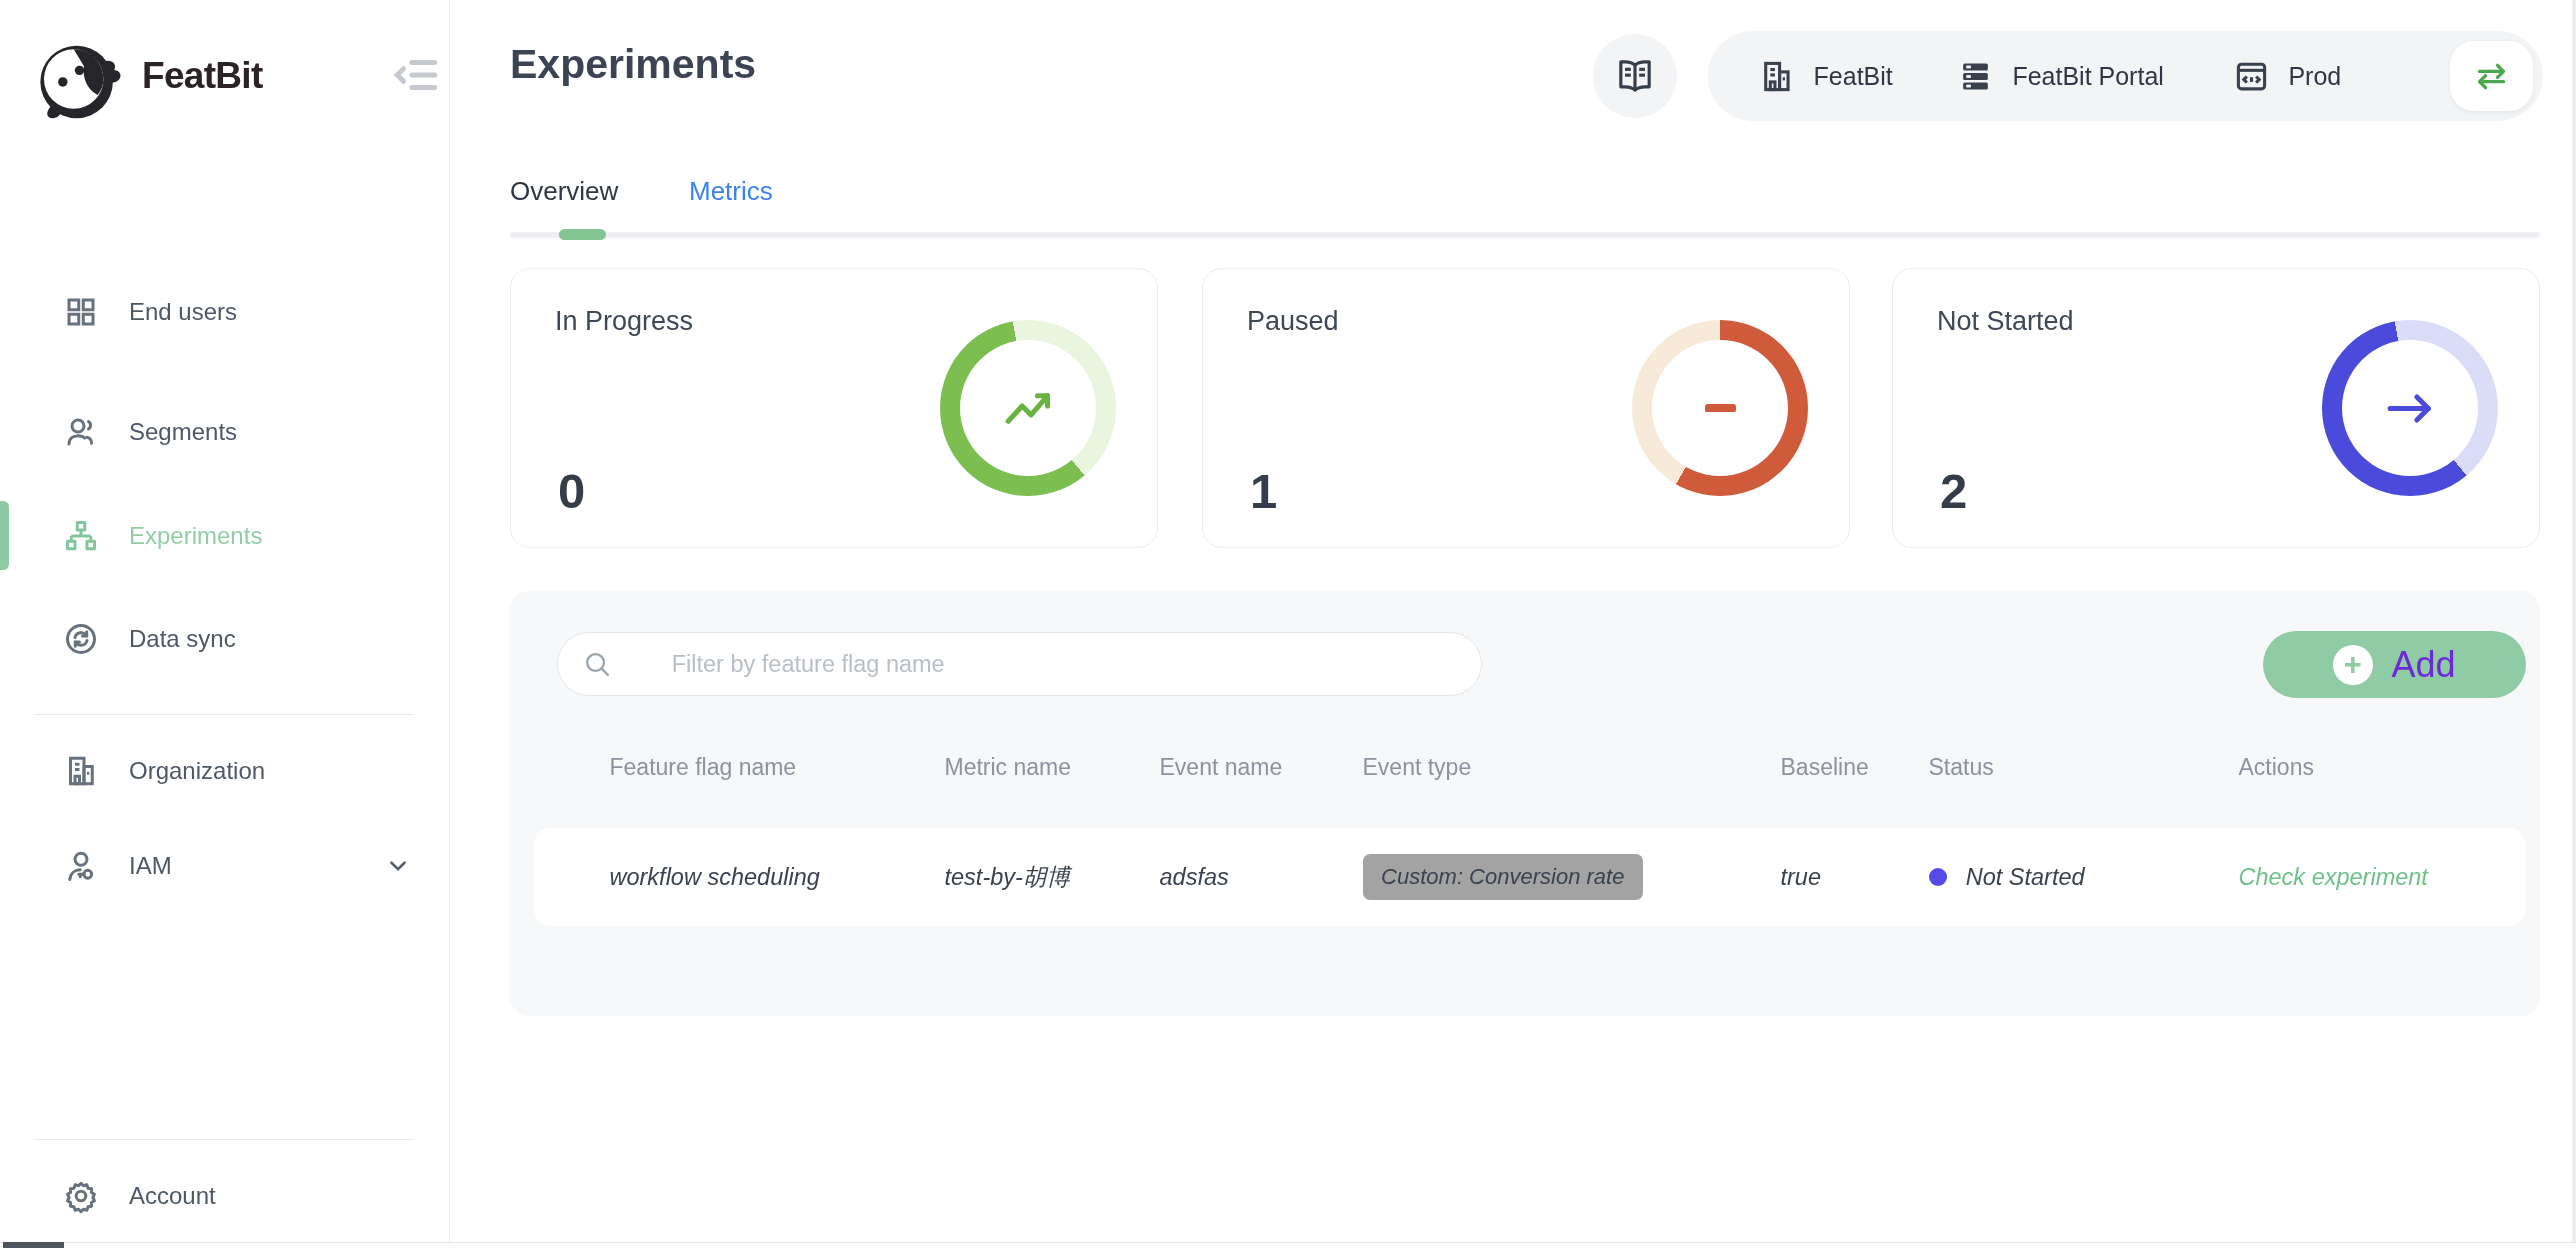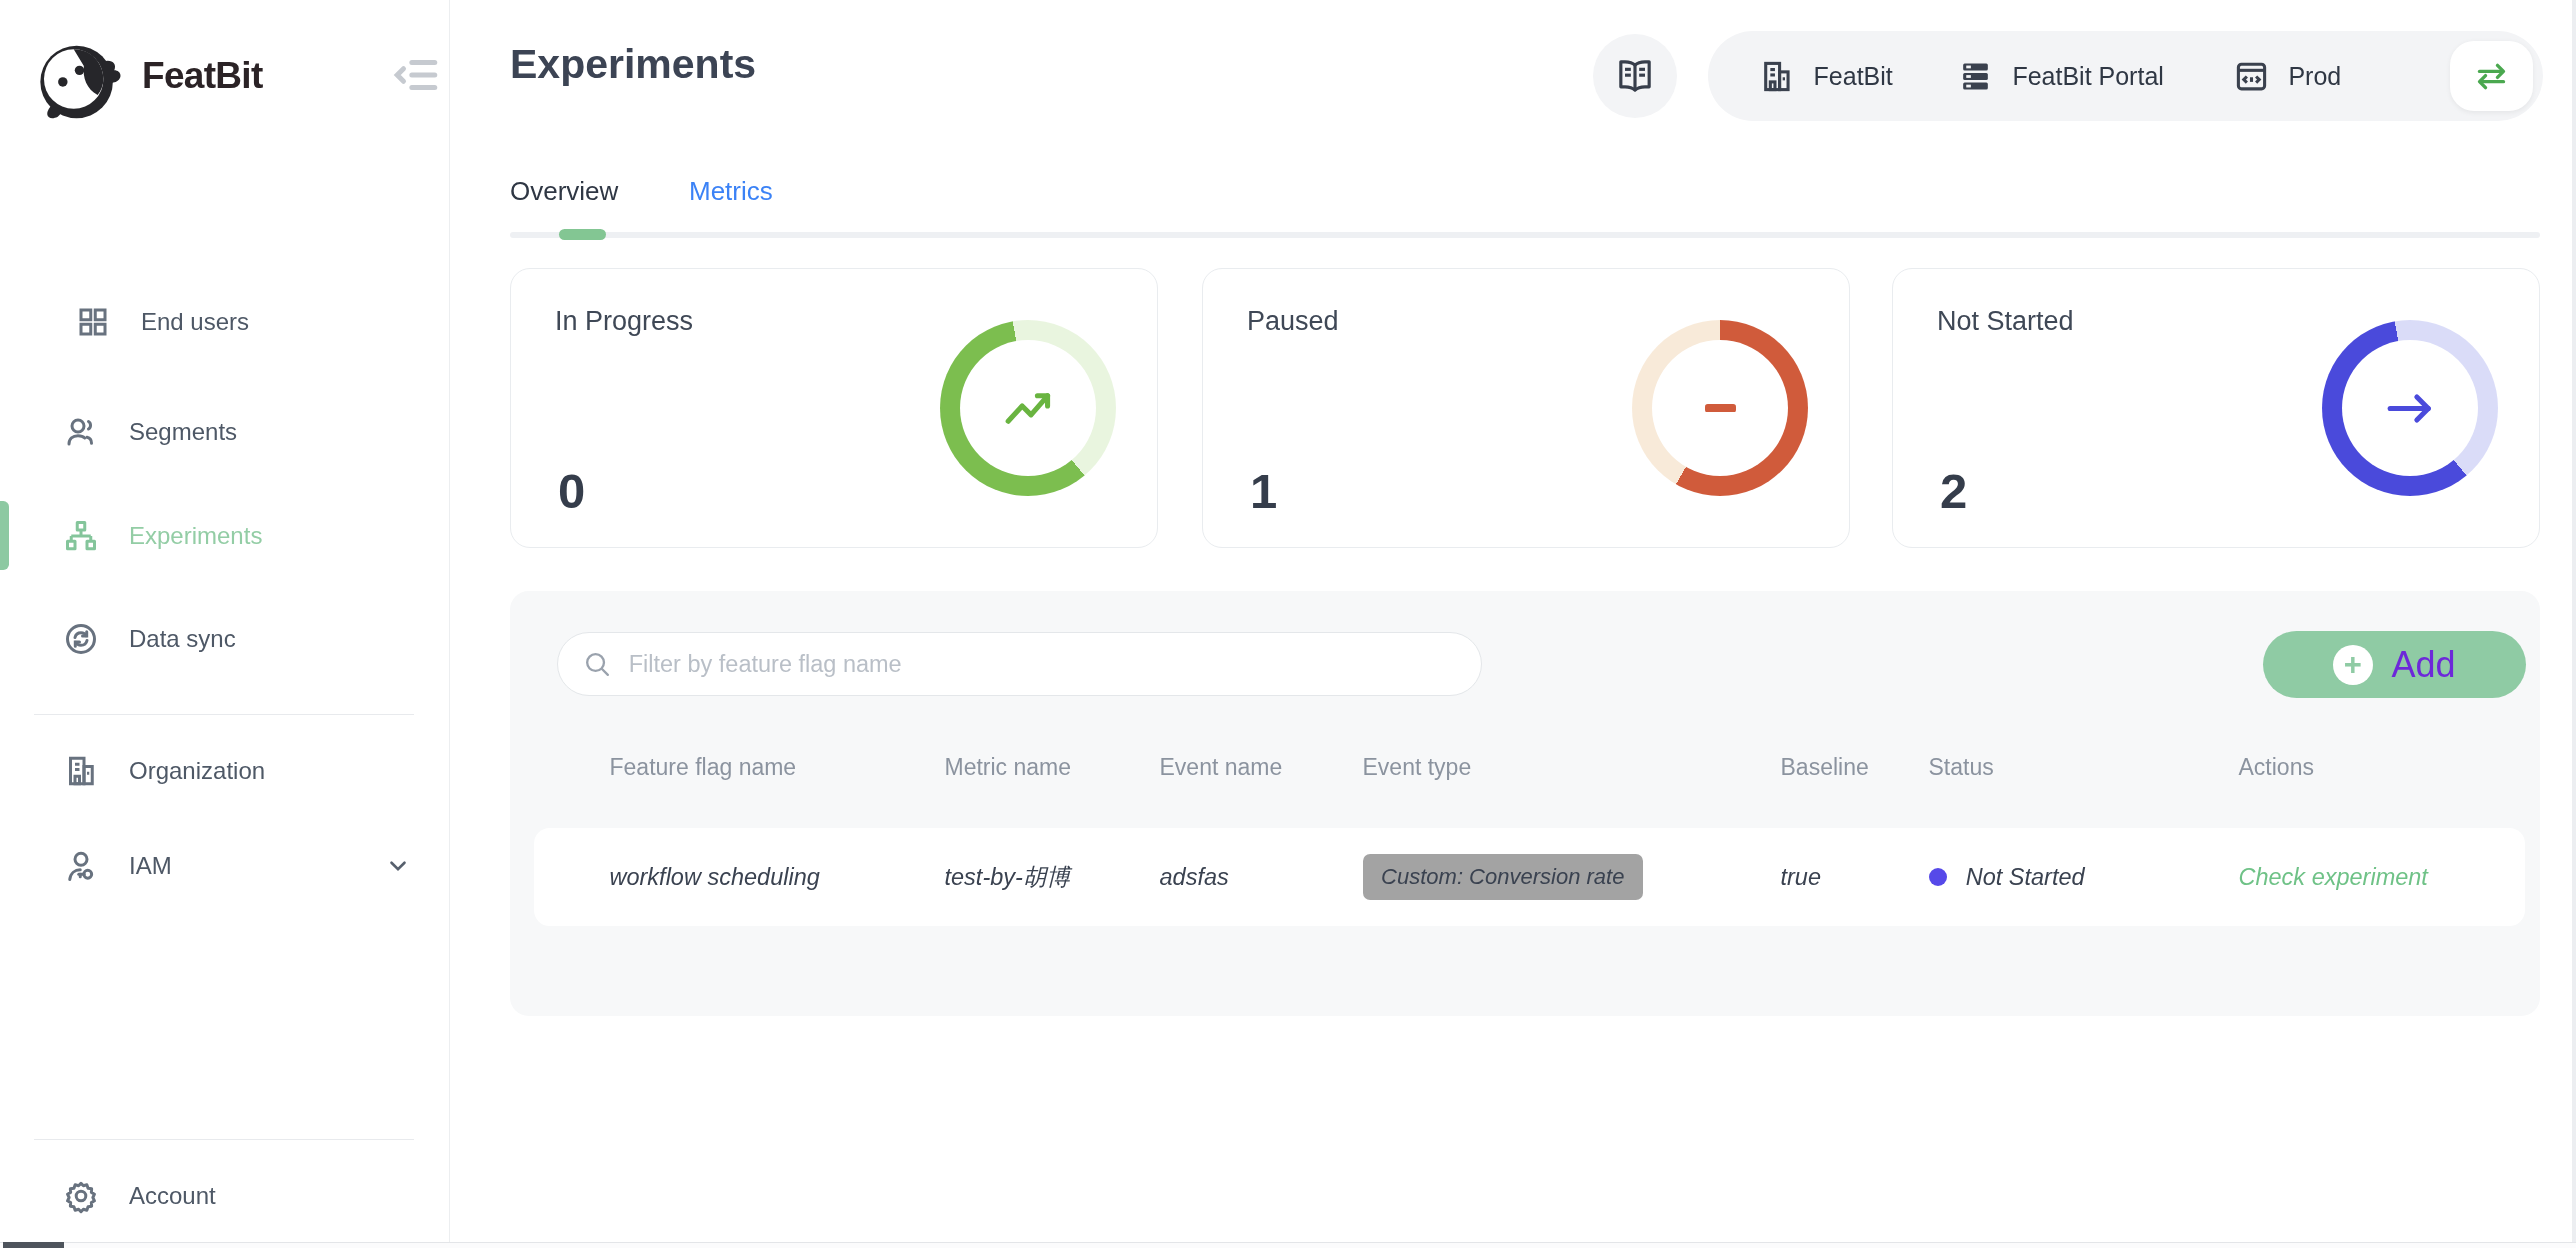--- a/index.html
+++ b/index.html
@@ -41,21 +41,21 @@
   
   .card { position:absolute; top:268px; width:648px; height:280px; background:#fff; border:1.4px solid #e9ecef; border-radius:20px; }
   .card.c0 { left:510px; } .card.c1 { left:1202px; } .card.c2 { left:1892px; }
   .card-label { position:absolute; left:44px; top:37px; font-size:27px; color:#3f4856; }
   .card-value { position:absolute; left:47px; bottom:28.5px; font-size:49px; font-weight:700; color:#353d4b; }
   .ring { position:absolute; right:41px; top:51px; width:176px; height:176px; border-radius:50%; }
   .ring .hole { position:absolute; inset:20px; background:#fff; border-radius:50%; display:flex; align-items:center; justify-content:center; }
 
   
   .panel { position:absolute; left:510px; top:591px; width:2030px; height:425px; background:#f7f8f9; border-radius:18.6px; }
-  .filter-box { position:absolute; left:47px; top:41px; width:925px; height:64px; background:#fff; border:1.4px solid #e4e7ea; border-radius:32px; display:flex; align-items:center; }
+  .filter-box { position:absolute; left:47px; top:41px; width:925px; height:64px; background:#fff; border:1.4px solid #e4e7ea; border-radius:32px; display:flex; align-items:center;gap:43px; }
   .filter-box .sicon { margin-left:24px; width:31px; height:31px; color:#9aa2ad; flex:0 0 auto; }
   .filter-box input { margin-left:15.7px; flex:1; border:none; outline:none; background:transparent; font-size:23.5px; color:#444c59; font-family:"Liberation Sans", sans-serif; }
   .filter-box input::placeholder { color:#b9bfc7; }
   .add-btn { position:absolute; right:14.3px; top:40px; width:263px; height:67px; background:#8fcba4; border:none; border-radius:34px; display:flex; align-items:center; justify-content:center; gap:18.6px; cursor:pointer; }
   .add-btn .plus-circle { width:40px; height:40px; background:#fff; border-radius:50%; display:flex; align-items:center; justify-content:center; color:#8fcba4; font-size:31px; font-weight:700; line-height:1; }
   .add-btn .add-label { color:#6d28d9; font-size:36px; }
 
   .tgrid { display:grid; grid-template-columns:335px 215px 203px 418px 148px 310px auto; align-items:center; padding-left:76px; }
   .thead { position:absolute; left:23.5px; top:153px; width:1991px; height:46px; color:#8b939f; font-size:23px; }
   .trow { position:absolute; left:23.5px; top:237px; width:1991px; height:98px; background:#fff; border-radius:15.7px; font-size:23.5px; color:#3a4250;font-style:italic; }
@@ -92,21 +92,21 @@
       <svg viewBox="0 0 24 24" width="50" height="50" fill="none" stroke="currentColor" stroke-width="2.4" stroke-linecap="round">
         <line x1="10" y1="6" x2="21" y2="6"></line>
           <line x1="10" y1="12" x2="21" y2="12"></line>
           <line x1="10" y1="18" x2="21" y2="18"></line>
         <polyline points="6,9 3,12 6,15"></polyline>
       </svg>
     </div>
   </div>
 
 
-  <div class="nav-item" style="top:286px;padding-left:12px;">
+  <div class="nav-item" style="top:276px;">
     <span class="nicon">
       <svg viewBox="0 0 24 24" width="36" height="36" fill="none" stroke="currentColor" stroke-width="2">
         <rect x="4" y="4" width="6.5" height="6.5"></rect>
           <rect x="13.5" y="4" width="6.5" height="6.5"></rect>
         <rect x="4" y="13.5" width="6.5" height="6.5"></rect>
           <rect x="13.5" y="13.5" width="6.5" height="6.5"></rect>
       </svg>
     </span>
     <span class="nlabel">End users</span>
   </div>

